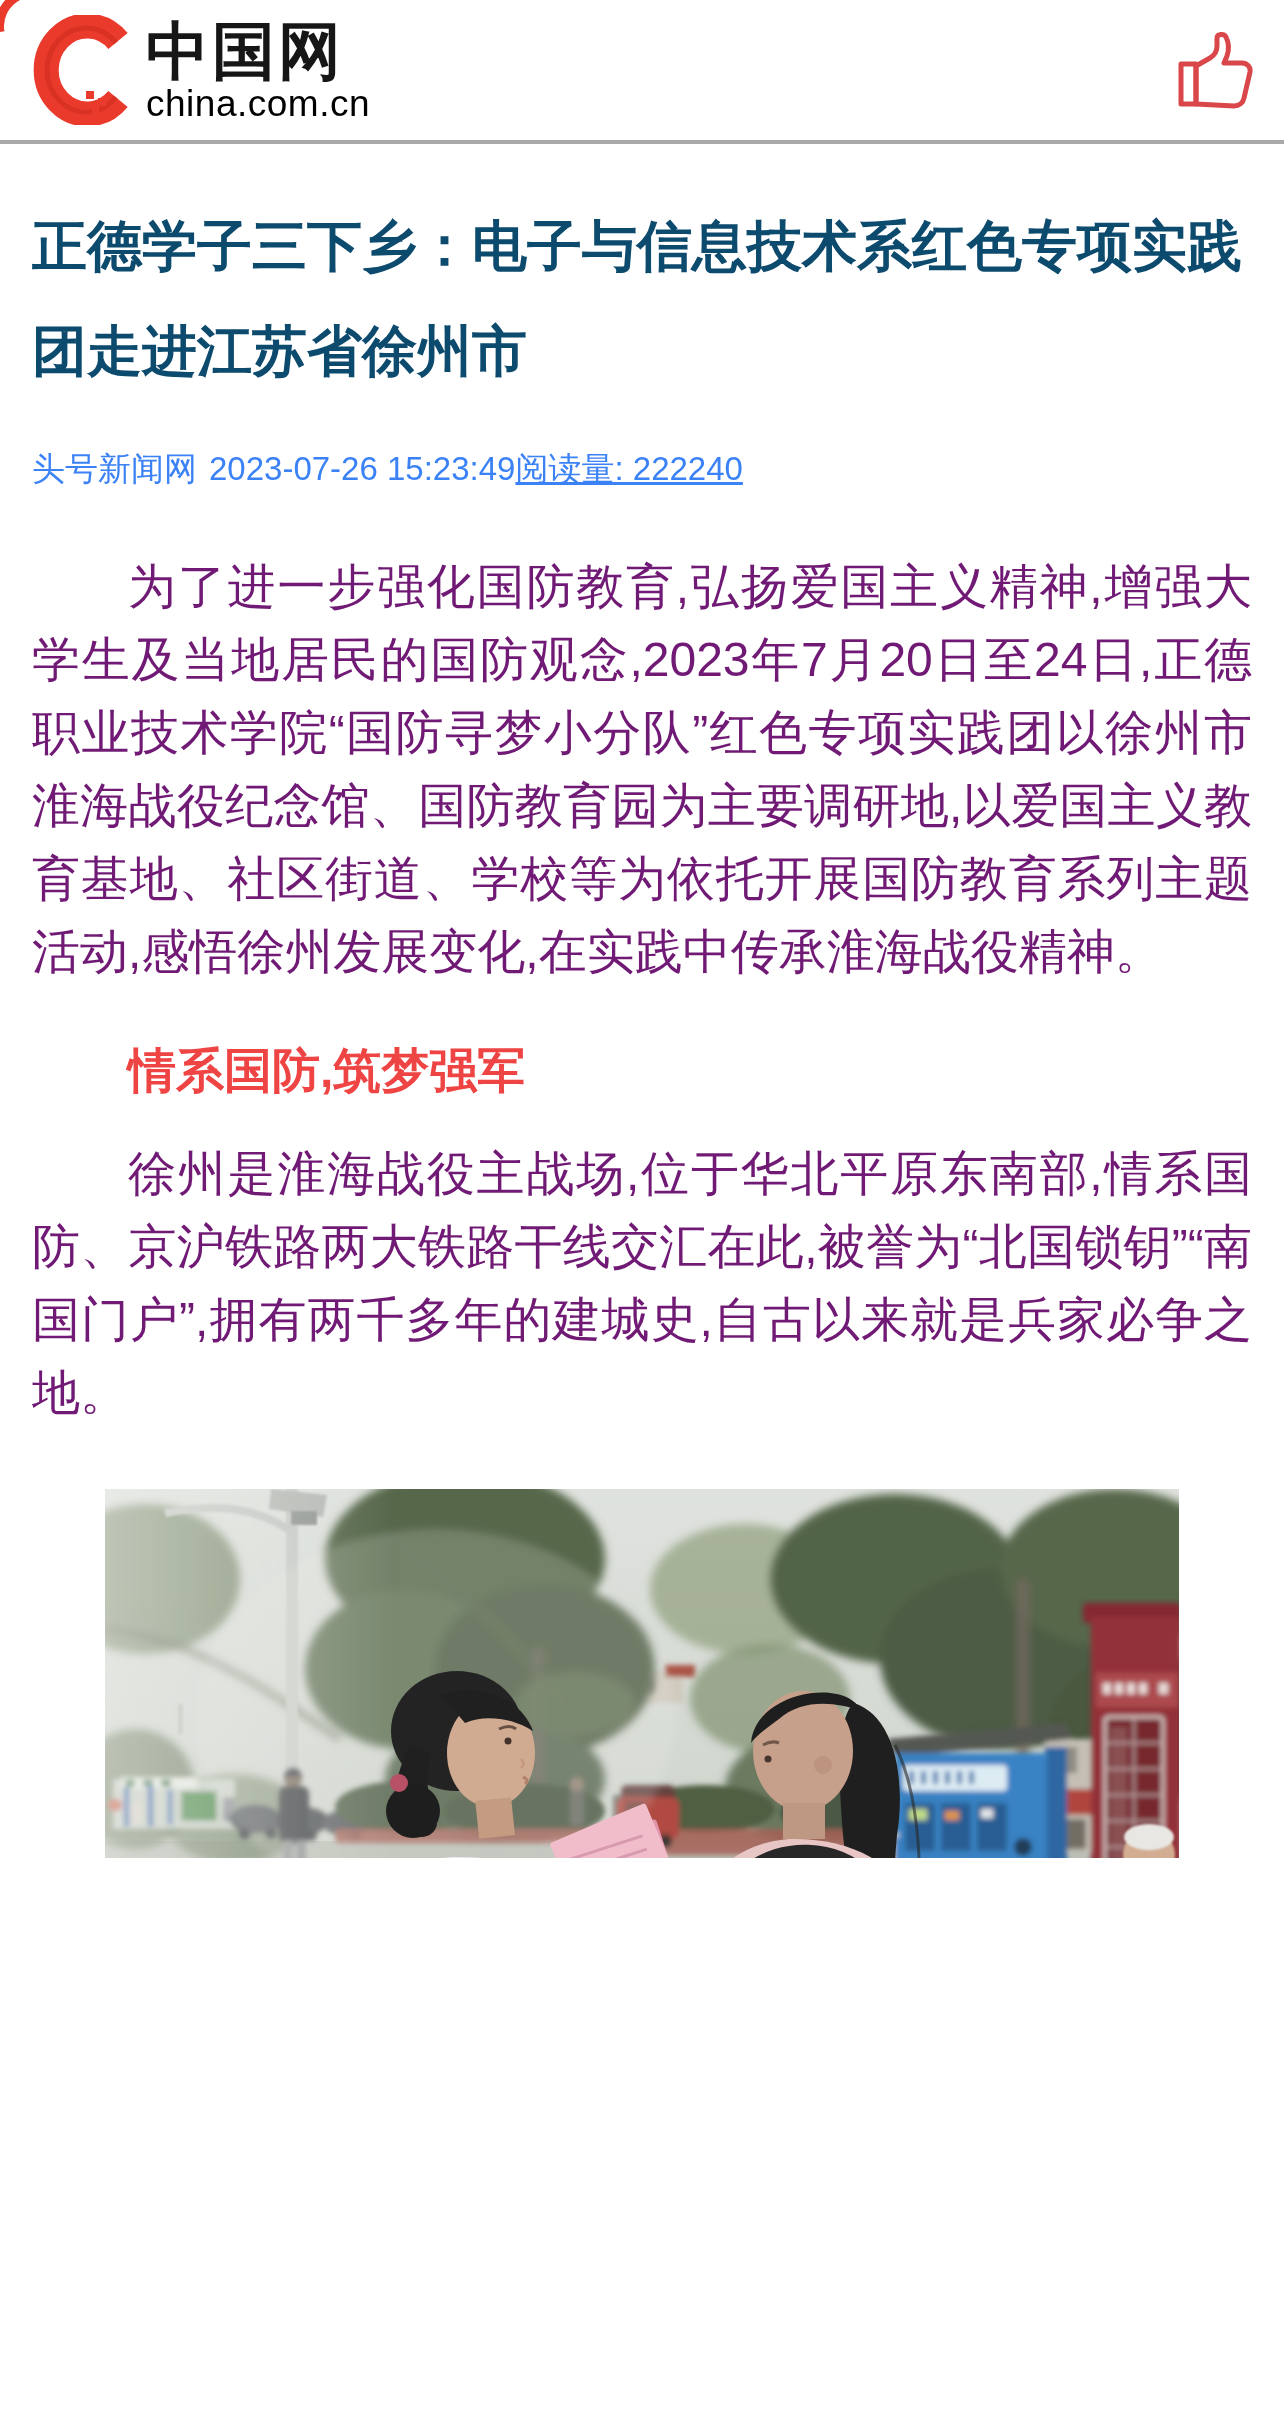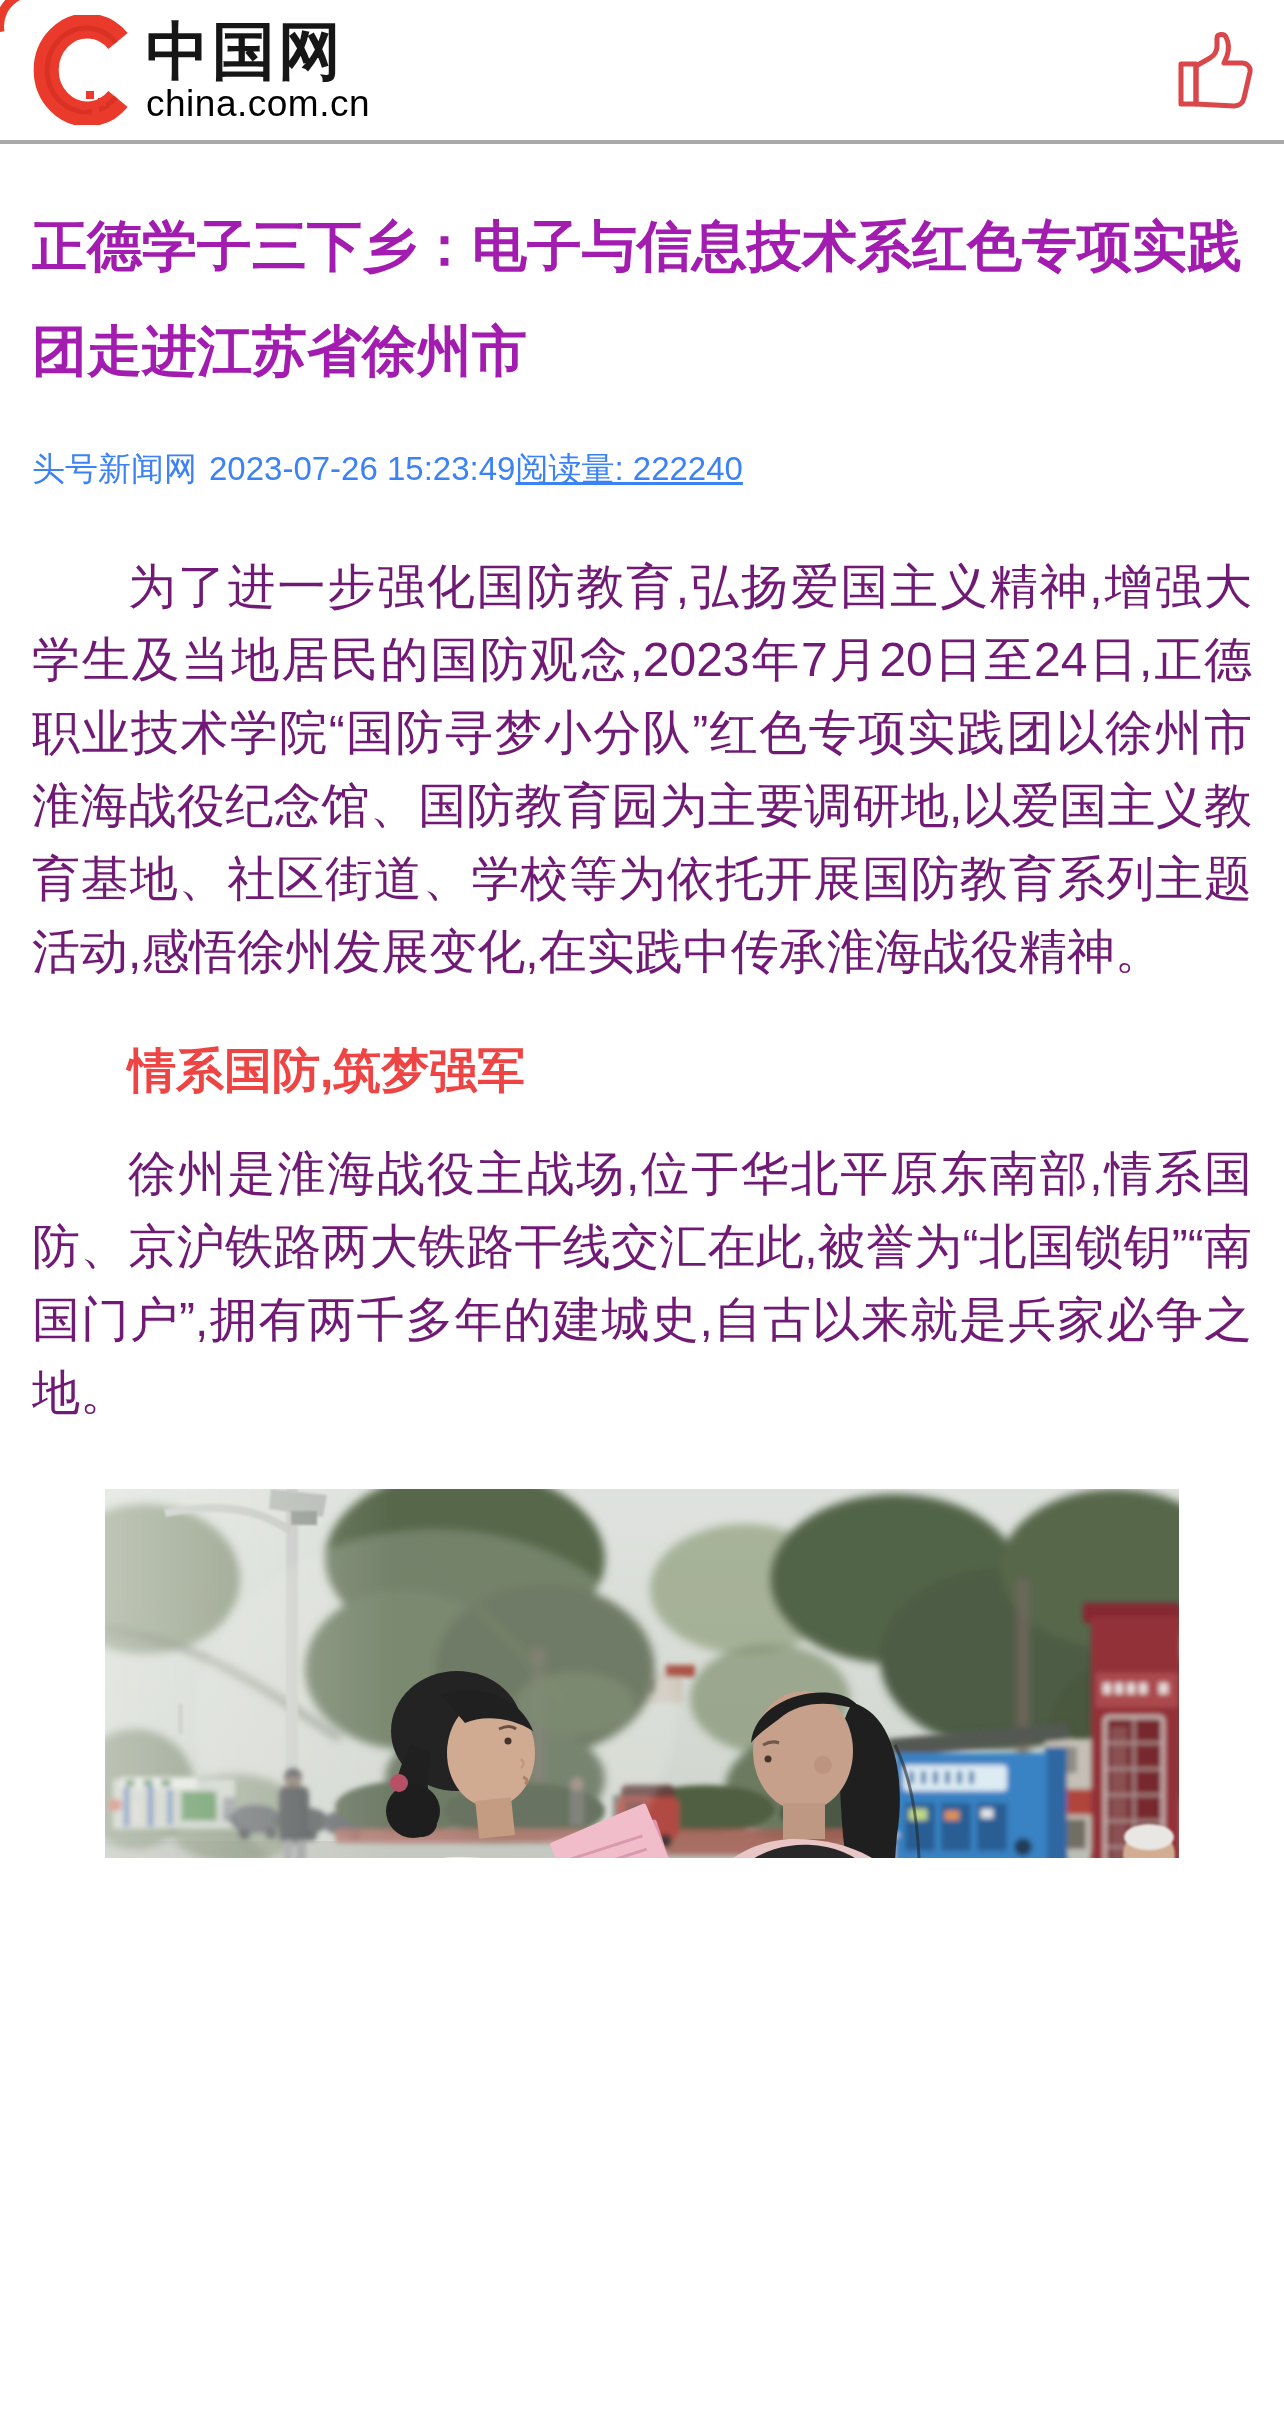--- a/index.html
+++ b/index.html
@@ -12,21 +12,21 @@
   .corner-mark{position:absolute;left:-4px;top:-6px;width:34px;height:38px;overflow:hidden;}
   .logo{display:flex;align-items:center;text-decoration:none;cursor:pointer;background:none;border:none;padding:0;}
   .logo-icon{width:100px;height:110px;flex:0 0 auto;}
   .logo-text{margin-left:16px;display:flex;flex-direction:column;justify-content:center;}
   .logo-cn{font-size:63px;font-weight:900;color:#161616;line-height:1.05;letter-spacing:3px;}
   .logo-domain{font-size:37px;color:#000000;line-height:1.0;letter-spacing:0.5px;}
   .like-btn{background:none;border:none;padding:0;cursor:pointer;width:80px;height:84px;}
 
   
   .article{padding:0 32px;}
-  .article-title{margin:50px 0 0;font-size:55px;line-height:1.9;font-weight:700;color:#a21caf;}
+  .article-title{margin:50px 0 0;font-size:55px;line-height:1.9;font-weight:700;color:#0c4a6e;}
   .article-meta{margin-top:44px;font-size:33px;color:#3b82f6;display:flex;align-items:baseline;}
   .article-meta .dt{margin-left:12px;}
   .article-meta .views{text-decoration:underline;}
   .article-body{margin-top:10px;}
   .article-body p{font-size:48px;line-height:73px;color:#701a75;text-align:justify;
     text-indent:2em;margin:30px 0;}
   .article-body p.first{margin-top:58px;}
   .subhead{font-size:48px;line-height:73px;font-weight:700;color:#ef4444;text-indent:2em;margin:46px 0 28px;}
 
   

